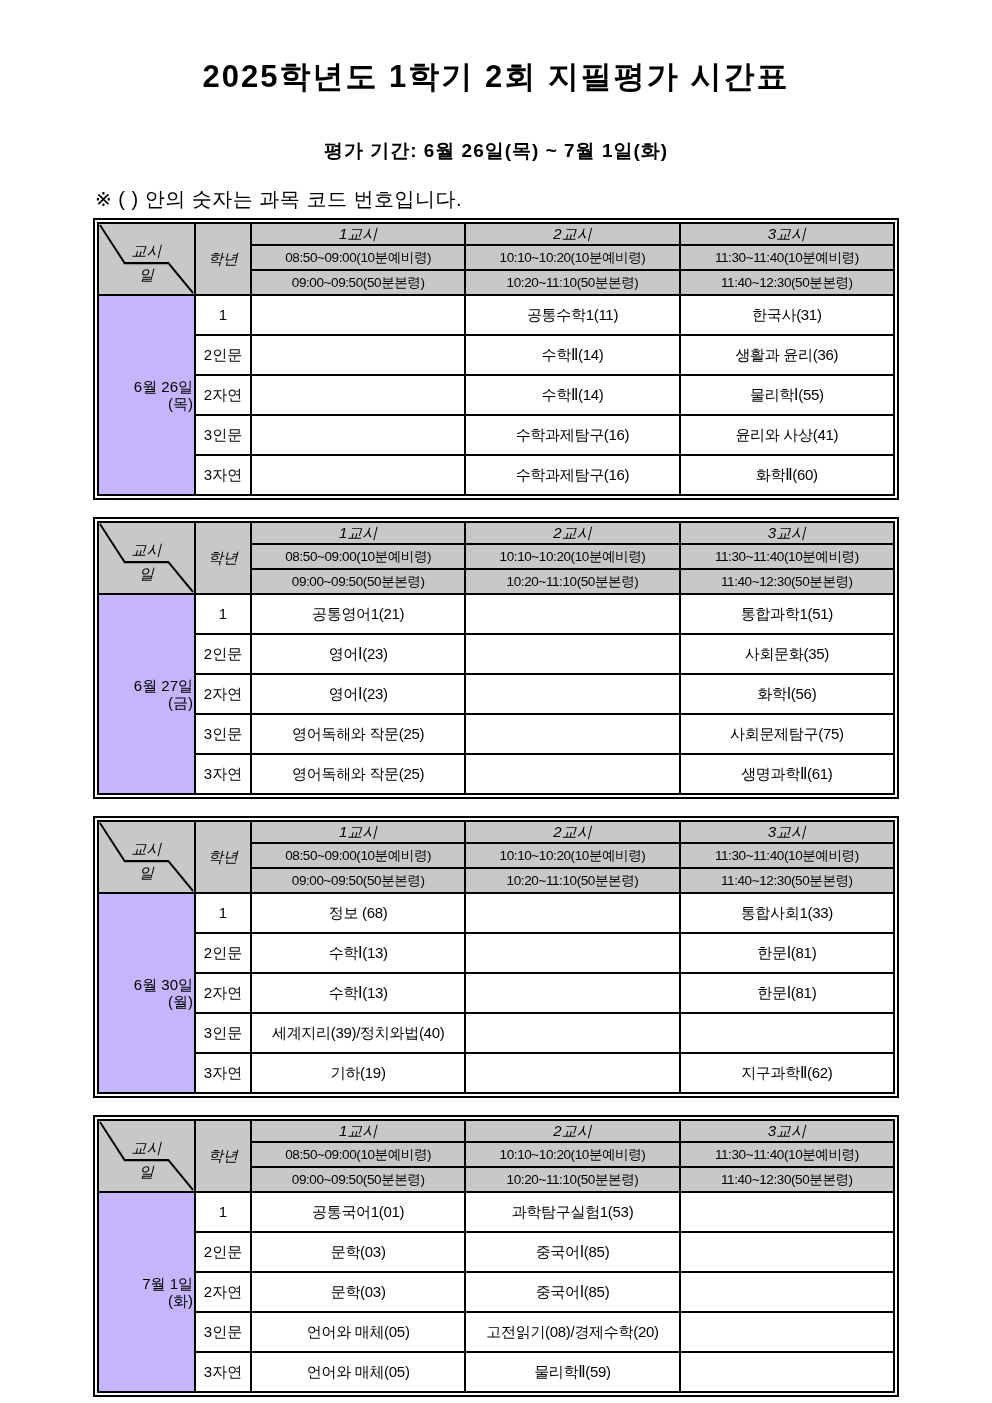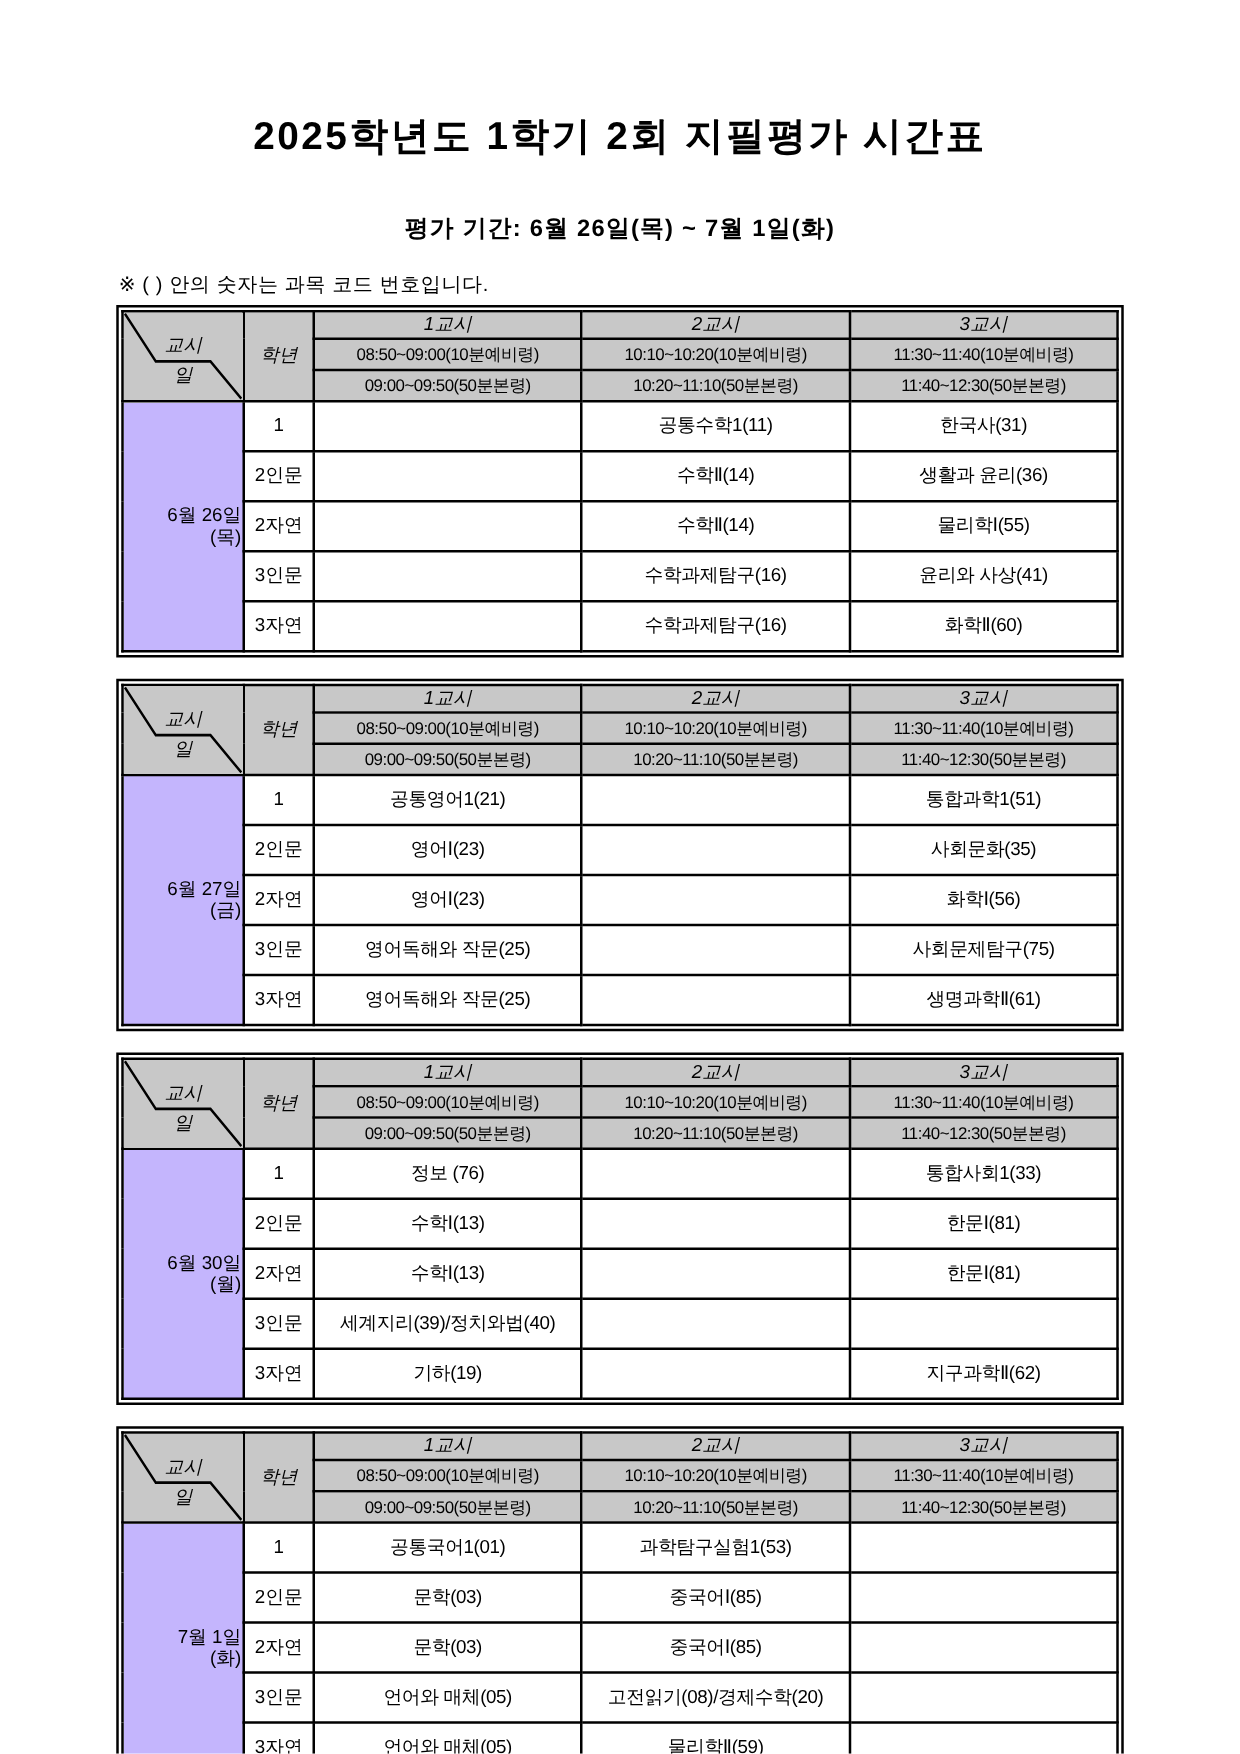--- a/index.html
+++ b/index.html
@@ -10,36 +10,36 @@
     font-family: "Liberation Sans", "DejaVu Sans", sans-serif;
   }
   .page {
     position: relative;
     width: 992px;
     height: 1403px;
     background: #ffffff;
     overflow: hidden;
   }
   .page-title {
-    padding-top: 88px;
+    padding-top: 56px;
     text-align: center;
     font-size: 31px;
     font-weight: bold;
     letter-spacing: 2px;
   }
   .page-subtitle {
     margin-top: 40px;
     text-align: center;
     font-size: 19px;
     font-weight: bold;
     letter-spacing: 1px;
   }
   .page-note {
     margin: 22px 0 5px 95px;
-    font-size: 16px;
+    font-size: 20px;
     letter-spacing: 0.5px;
   }
   
   .tbl-wrap {
     box-sizing: border-box;
     width: 806px;
     margin: 0 0 17px 93px;
     border: 2px solid #000;
     padding: 2px;
     background: #fff;
@@ -272,21 +272,21 @@
           <td class="hd">09:00~09:50(50분본령)</td>
           <td class="hd">10:20~11:10(50분본령)</td>
           <td class="hd">11:40~12:30(50분본령)</td>
         </tr>
       <tr class="b-row">
               <td class="date-cell" rowspan="5">
                 <div>6월 30일</div>
                 <div>(월)</div>
               </td>
               <td class="grade-cell">1</td>
-              <td class="subject-cell">정보 (76)</td>
+              <td class="subject-cell">정보 (68)</td>
               <td class="subject-cell"></td>
               <td class="subject-cell">통합사회1(33)</td>
             </tr>
             <tr class="b-row">
               <td class="grade-cell">2인문</td>
               <td class="subject-cell">수학Ⅰ(13)</td>
               <td class="subject-cell"></td>
               <td class="subject-cell">한문Ⅰ(81)</td>
             </tr>
             <tr class="b-row">

